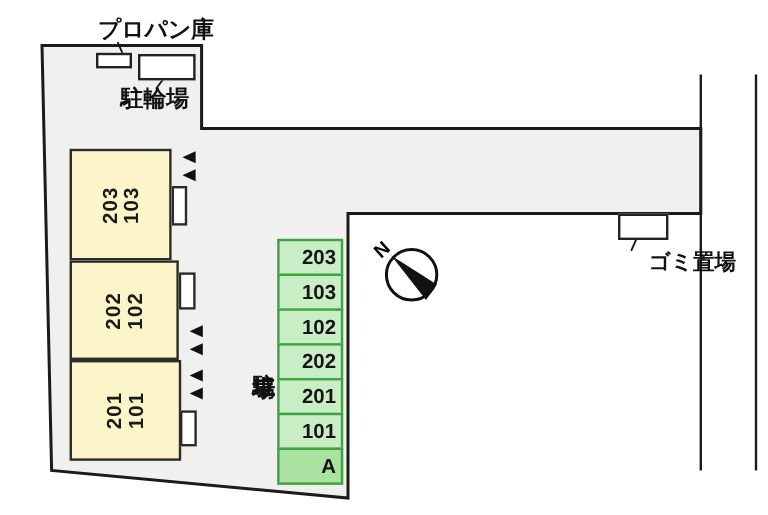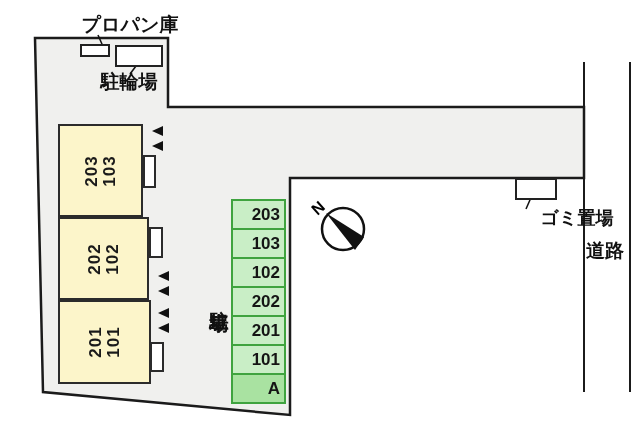--- a/index.html
+++ b/index.html
@@ -128,15 +128,14 @@
   <div class="pspace" style="top:344px;">
     <span>101</span>
   </div>
   <div class="pspace space-a" style="top:373px;">
     <span>A</span>
   </div>
 
   <div class="small-struct" style="left:515px; top:178px; width:42px; height:22px;"></div>
   <div class="jp-label" style="left:489px; top:206px; width:88px; font-size:18px;margin-left:44px;">ゴミ置場</div>
 
-  <div class="jp-label" style="left:578px; top:238px; width:54px; font-size:19px;">道路</div>
 
 </div>
 
 </body></html>

